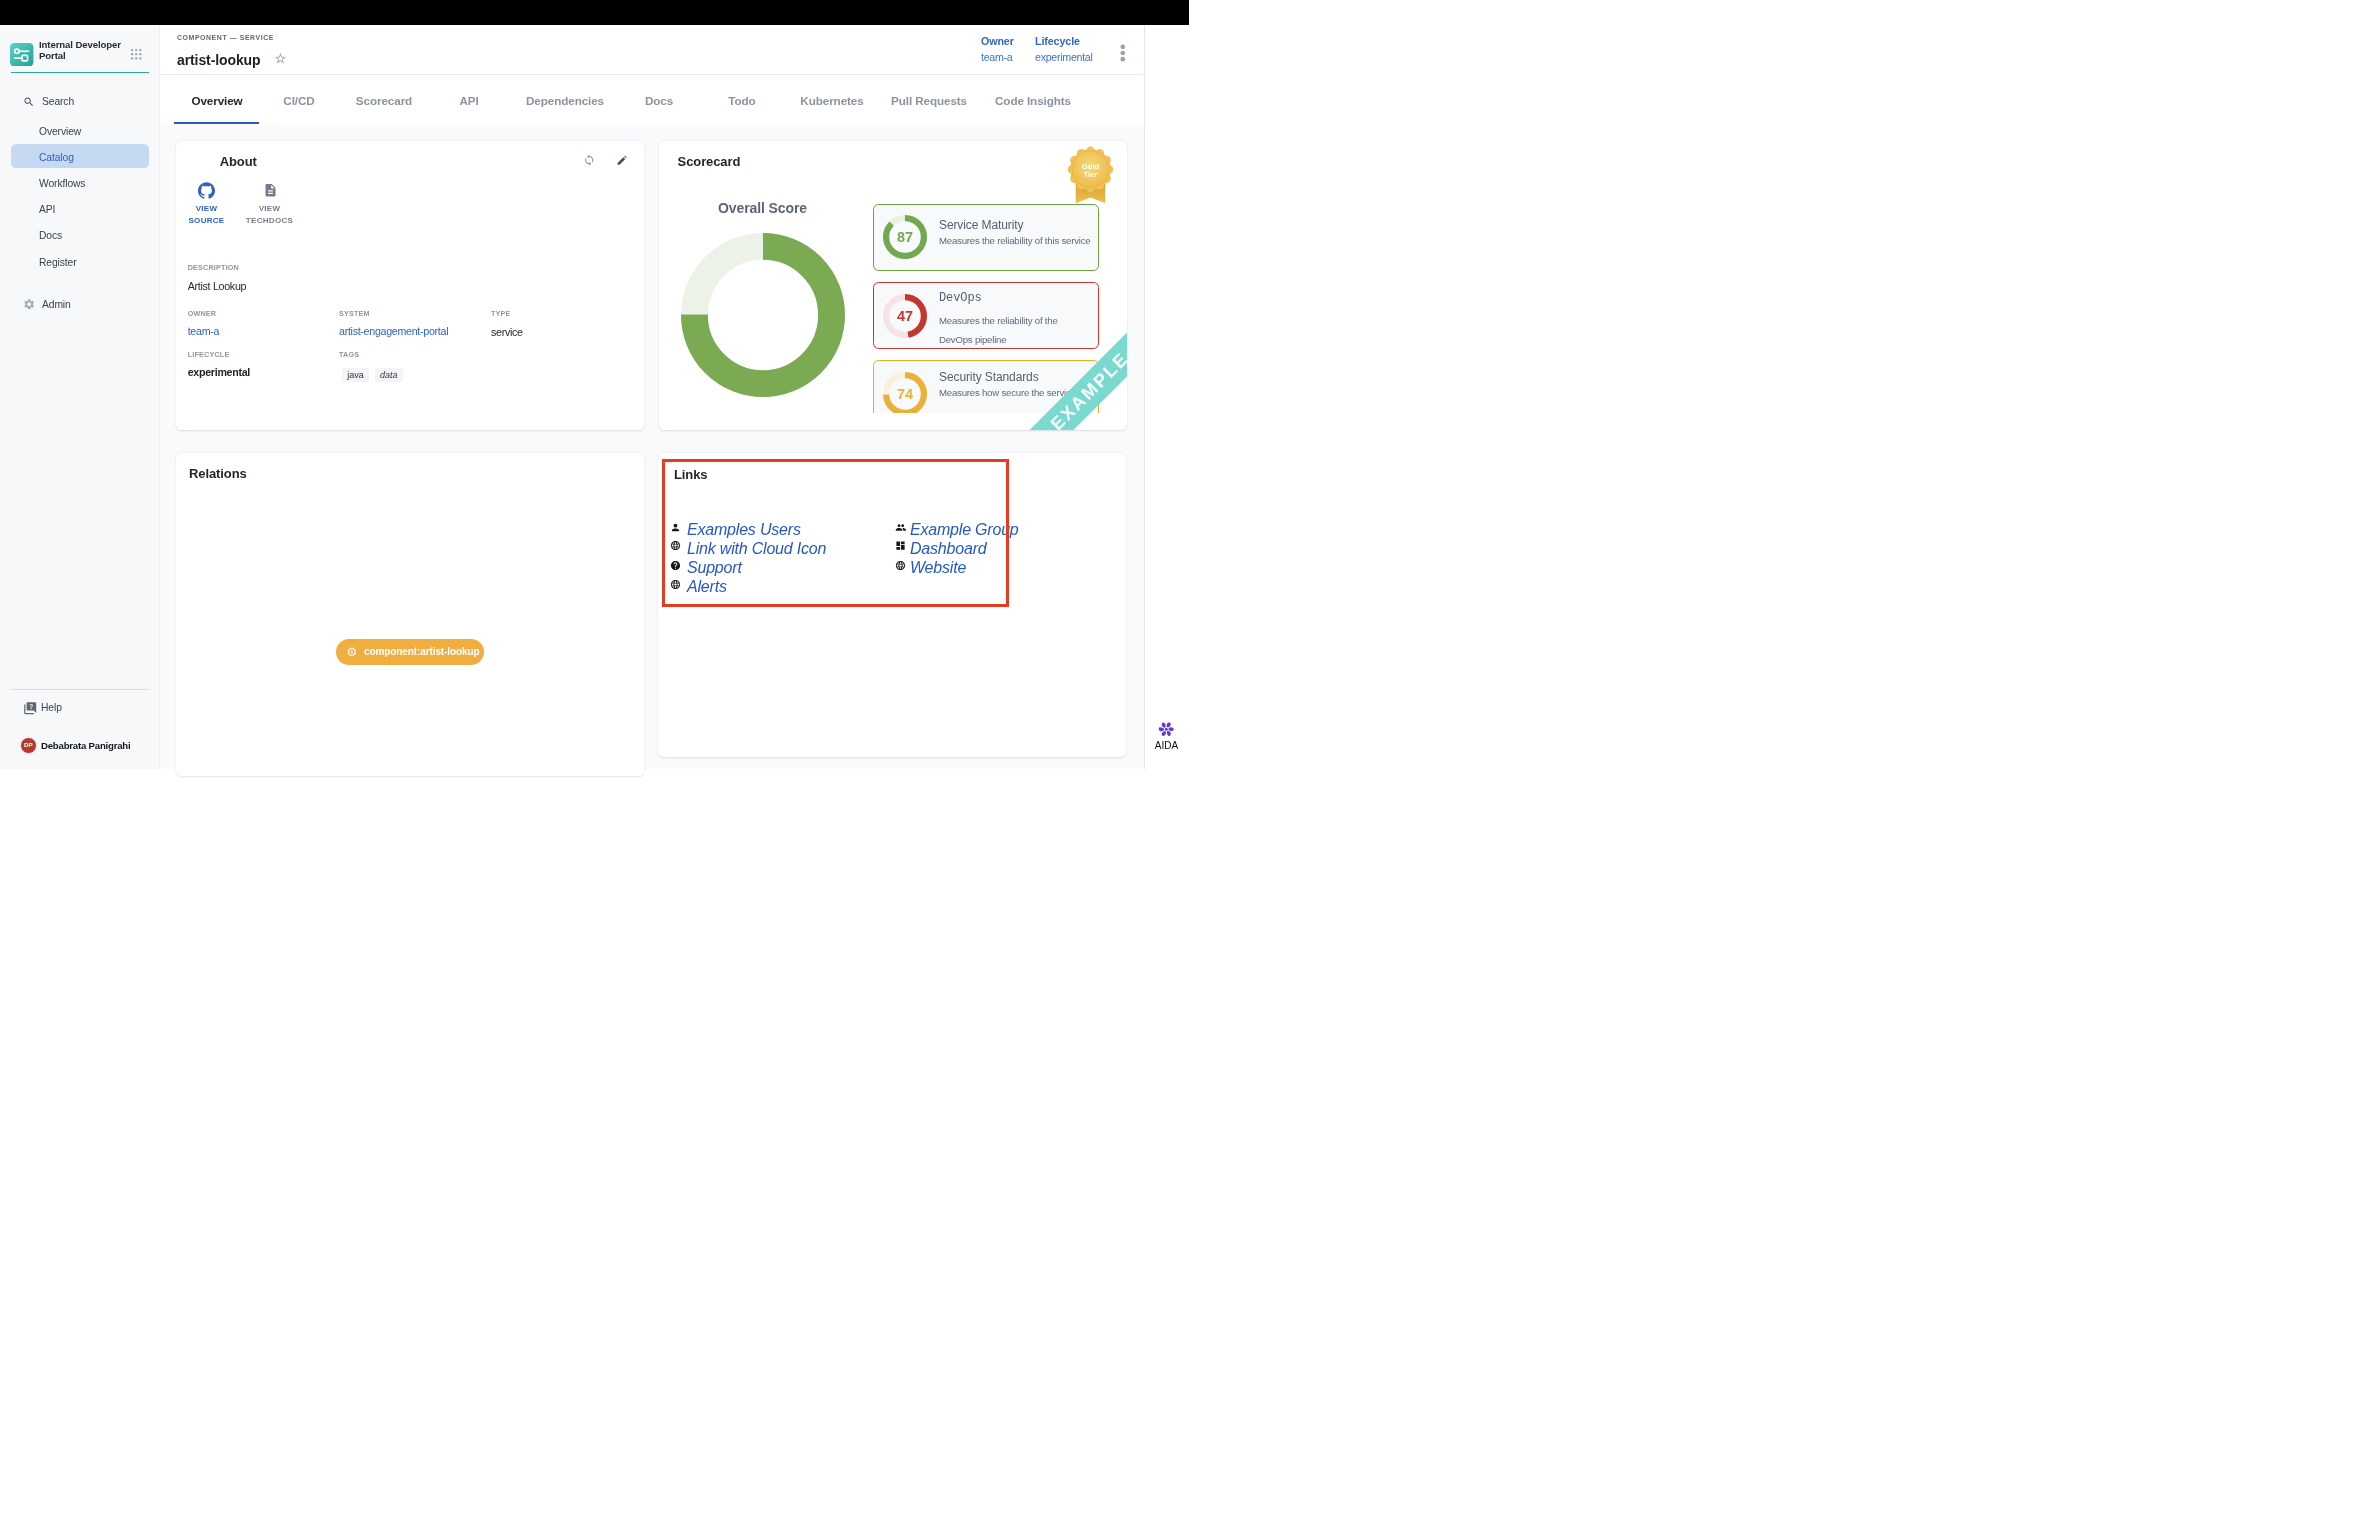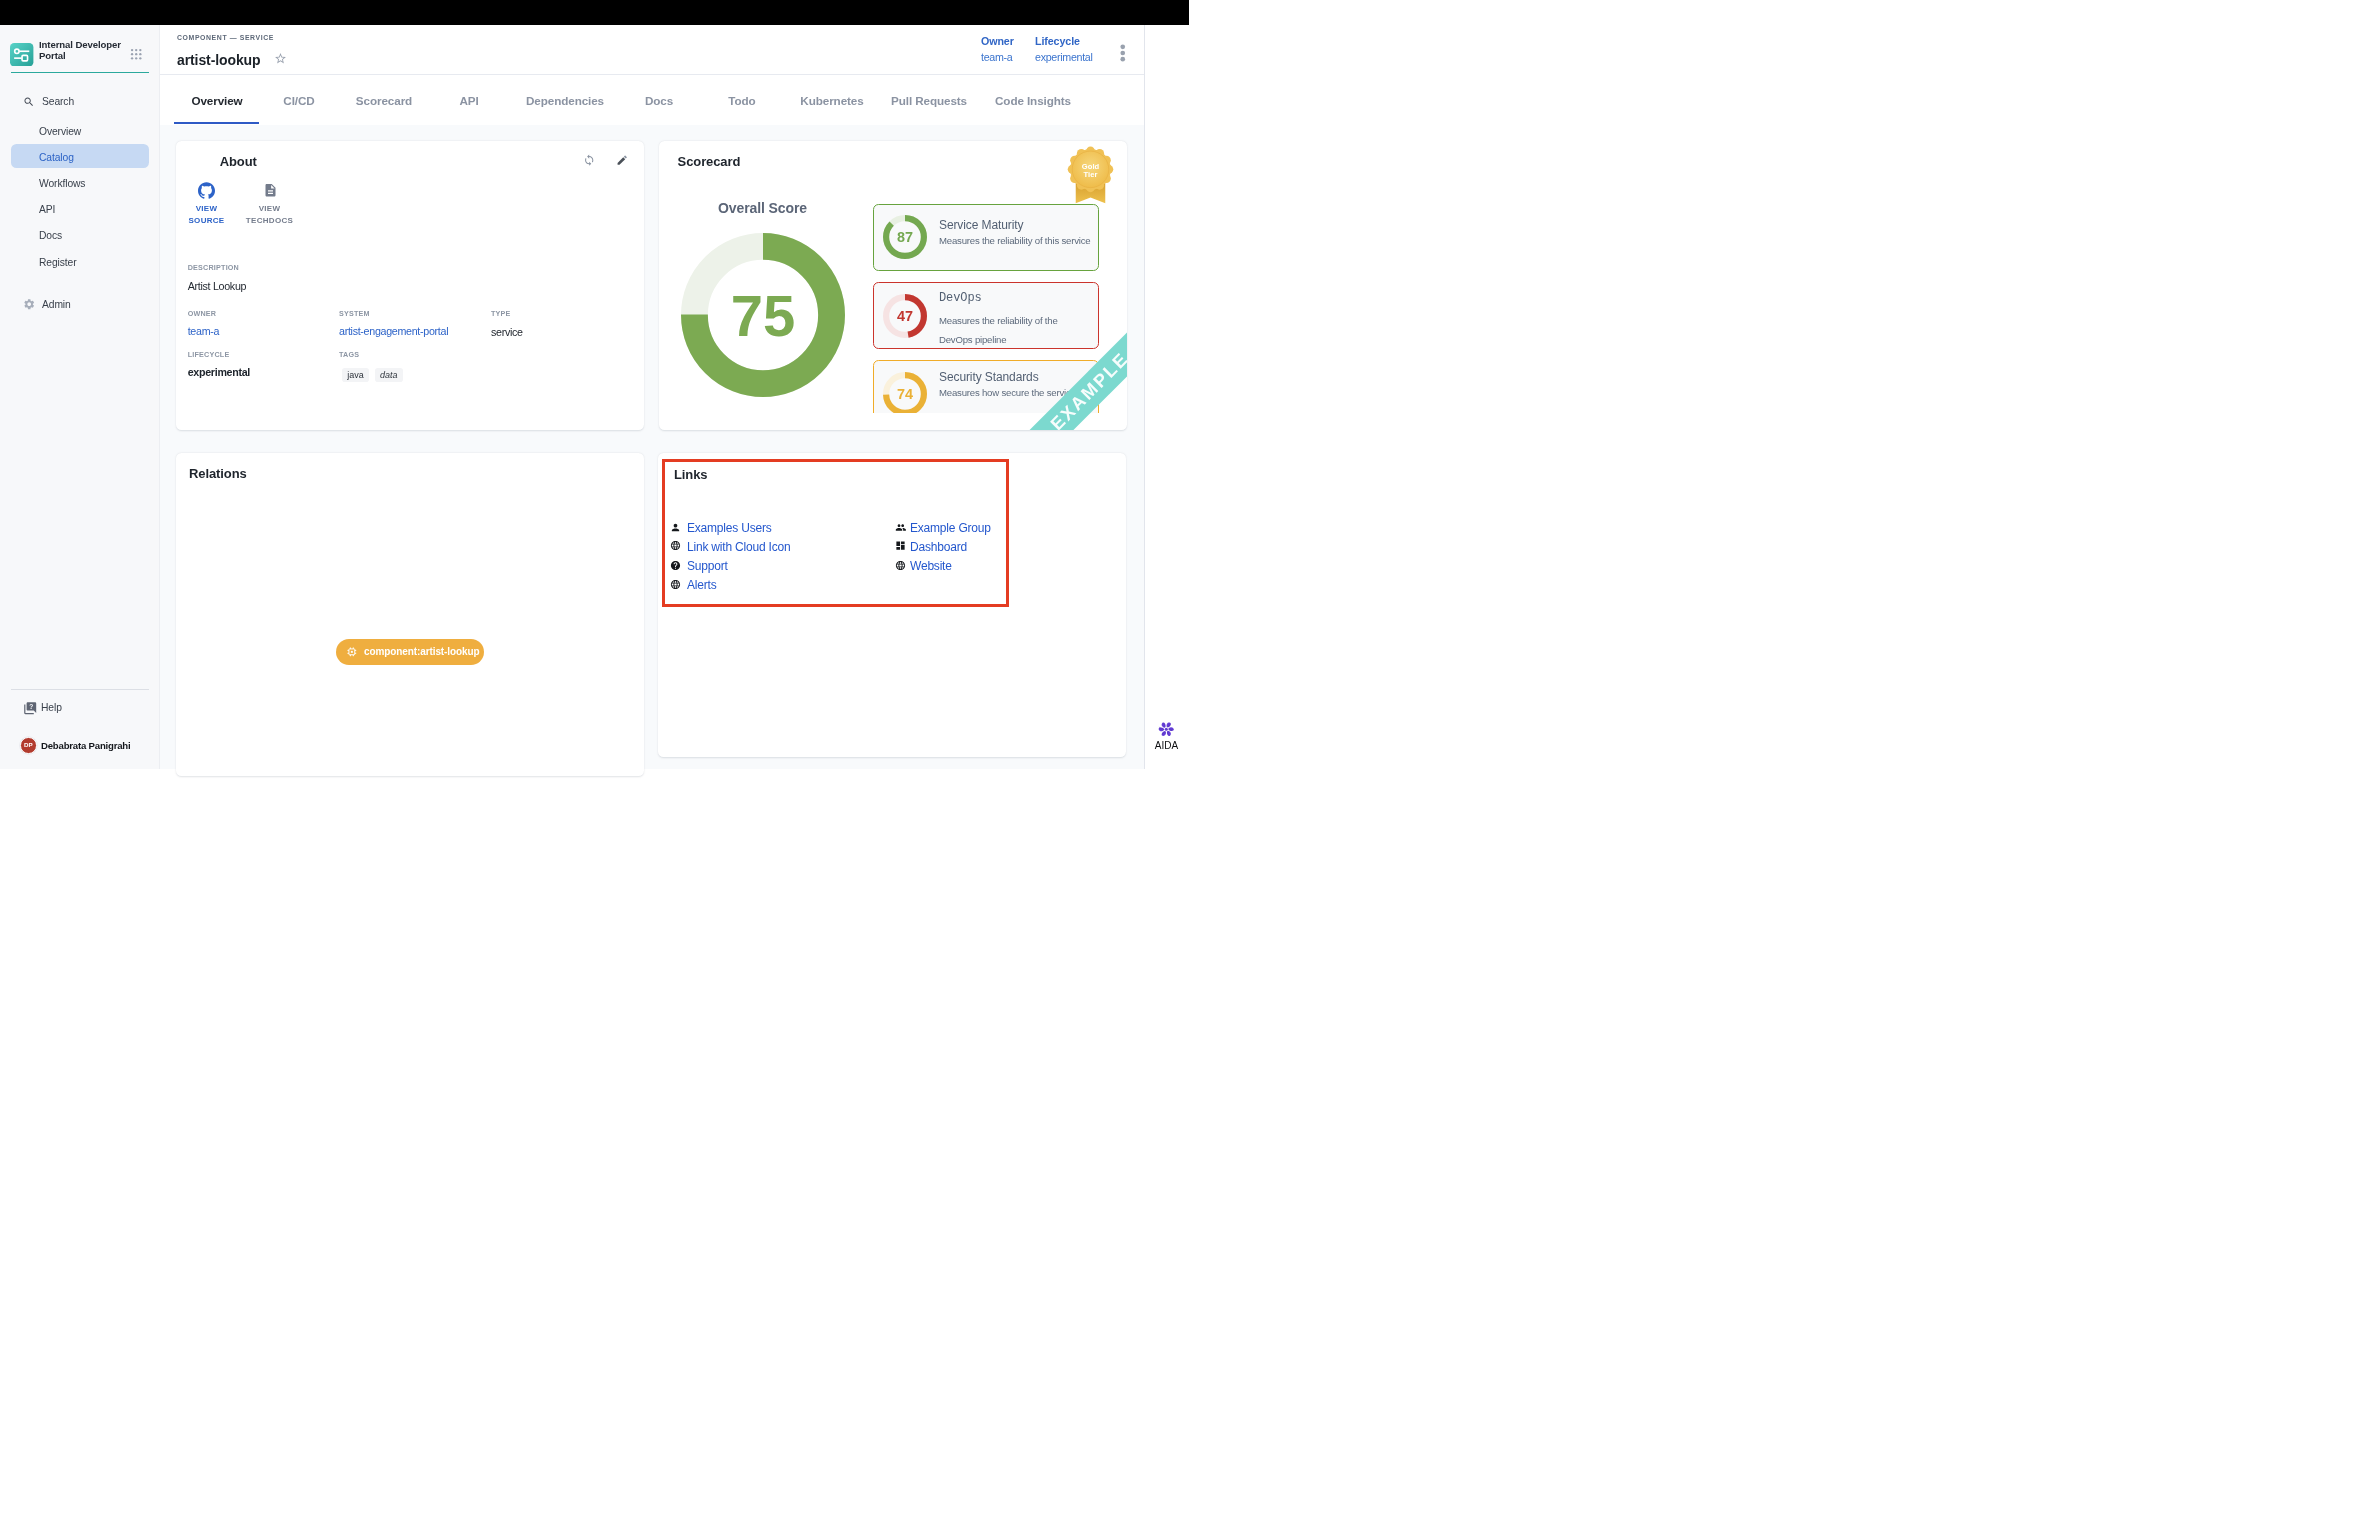--- a/index.html
+++ b/index.html
@@ -26,21 +26,21 @@
 .hblock .hl { font-size:10.7px; font-weight:bold; color:#3166c6; letter-spacing:-0.1px; }
 .hblock .hv { font-size:10.7px; color:#3b74ce; margin-top:4.1px; letter-spacing:-0.3px; }
 
 .tab { position:absolute; top:94px; transform:translateX(-50%); font-size:11.7px; font-weight:bold; color:#8b93a2; letter-spacing:-0.1px; white-space:nowrap; }
 .tab.active { color:#23282f; }
 .tabline { position:absolute; left:334px; top:122px; width:85px; height:2.1px; background:#2e5ac5; }
 
 .lbl { font-size:7.2px; letter-spacing:0.2px; color:#8d96a4; font-weight:bold; }
 .bluelink { color:#2d63c8; }
 .chip { position:absolute; background:#f3f4f6; border-radius:2.8px; font-size:9px; color:#2e343c; text-align:center; line-height:14.4px; }
-.linkrow { font-size:12px; color:#2457cd; letter-spacing:-0.2px; white-space:nowrap; }
+.linkrow { font-size:16px; color:#2457cd; letter-spacing:-0.2px; white-space:nowrap;font-style:italic; }
 </style>
 </head>
 <body>
 <div class="topbar"></div>
 <div class="main"></div>
 <div class="content"></div>
 <div class="hdrline"></div>
 <div class="gutter"></div>
 <div class="sidebar"></div>
 
@@ -164,21 +164,20 @@
   <div class="chip" style="left:199px; top:227px; width:27.5px; height:14.4px;font-style:italic;">data</div>
 </div>
 
 <div class="card" id="scorecard" style="left:659px; top:141px; width:468px; height:289px; overflow:hidden;">
   <div class="cardtitle" style="position:absolute; left:18.6px; top:12.7px;">Scorecard</div>
   <div class="abs" style="left:26px; top:59px; width:155px; text-align:center; font-size:14px; font-weight:bold; letter-spacing:-0.1px; color:#5b6577;">Overall Score</div>
   <svg class="abs" style="left:22px; top:92px;" width="164" height="164" viewBox="0 0 238 238">
     <circle cx="119" cy="119" r="99.5" fill="none" stroke="#edf2e9" stroke-width="39"></circle>
     <circle cx="119" cy="119" r="99.5" fill="none" stroke="#7caa52" stroke-width="39" stroke-dasharray="468.9 156.3" transform="rotate(-90 119 119)"></circle>
   </svg>
-  <div class="abs" style="left:22px; top:92px; width:164px; height:164px; display:flex; align-items:center; justify-content:center; font-size:58px; font-weight:bold; color:#7caa52;">75</div>
 
   <div class="abs" style="left:214px; top:63px; width:226px; height:209px; overflow:hidden;">
 
     <div class="abs" style="left:0; top:0; width:226px; height:67px; background:#f8f9fa; border:1.4px solid #67a33e; border-radius:5.5px;"></div>
     <svg class="abs" style="left:9.6px; top:10.7px;" width="44" height="44" viewBox="0 0 64 64">
       <circle cx="32" cy="32" r="27.5" fill="none" stroke="#e8f0e2" stroke-width="9"></circle>
       <circle cx="32" cy="32" r="27.5" fill="none" stroke="#74a850" stroke-width="9" stroke-dasharray="150.3 22.5" transform="rotate(-90 32 32)"></circle>
       <text x="32" y="39" font-size="21" font-weight="bold" fill="#74a850" text-anchor="middle">87</text>
     </svg>
     <div class="abs" style="left:66px; top:13.8px; font-size:12px; letter-spacing:-0.1px; color:#525f72;">Service Maturity</div>

